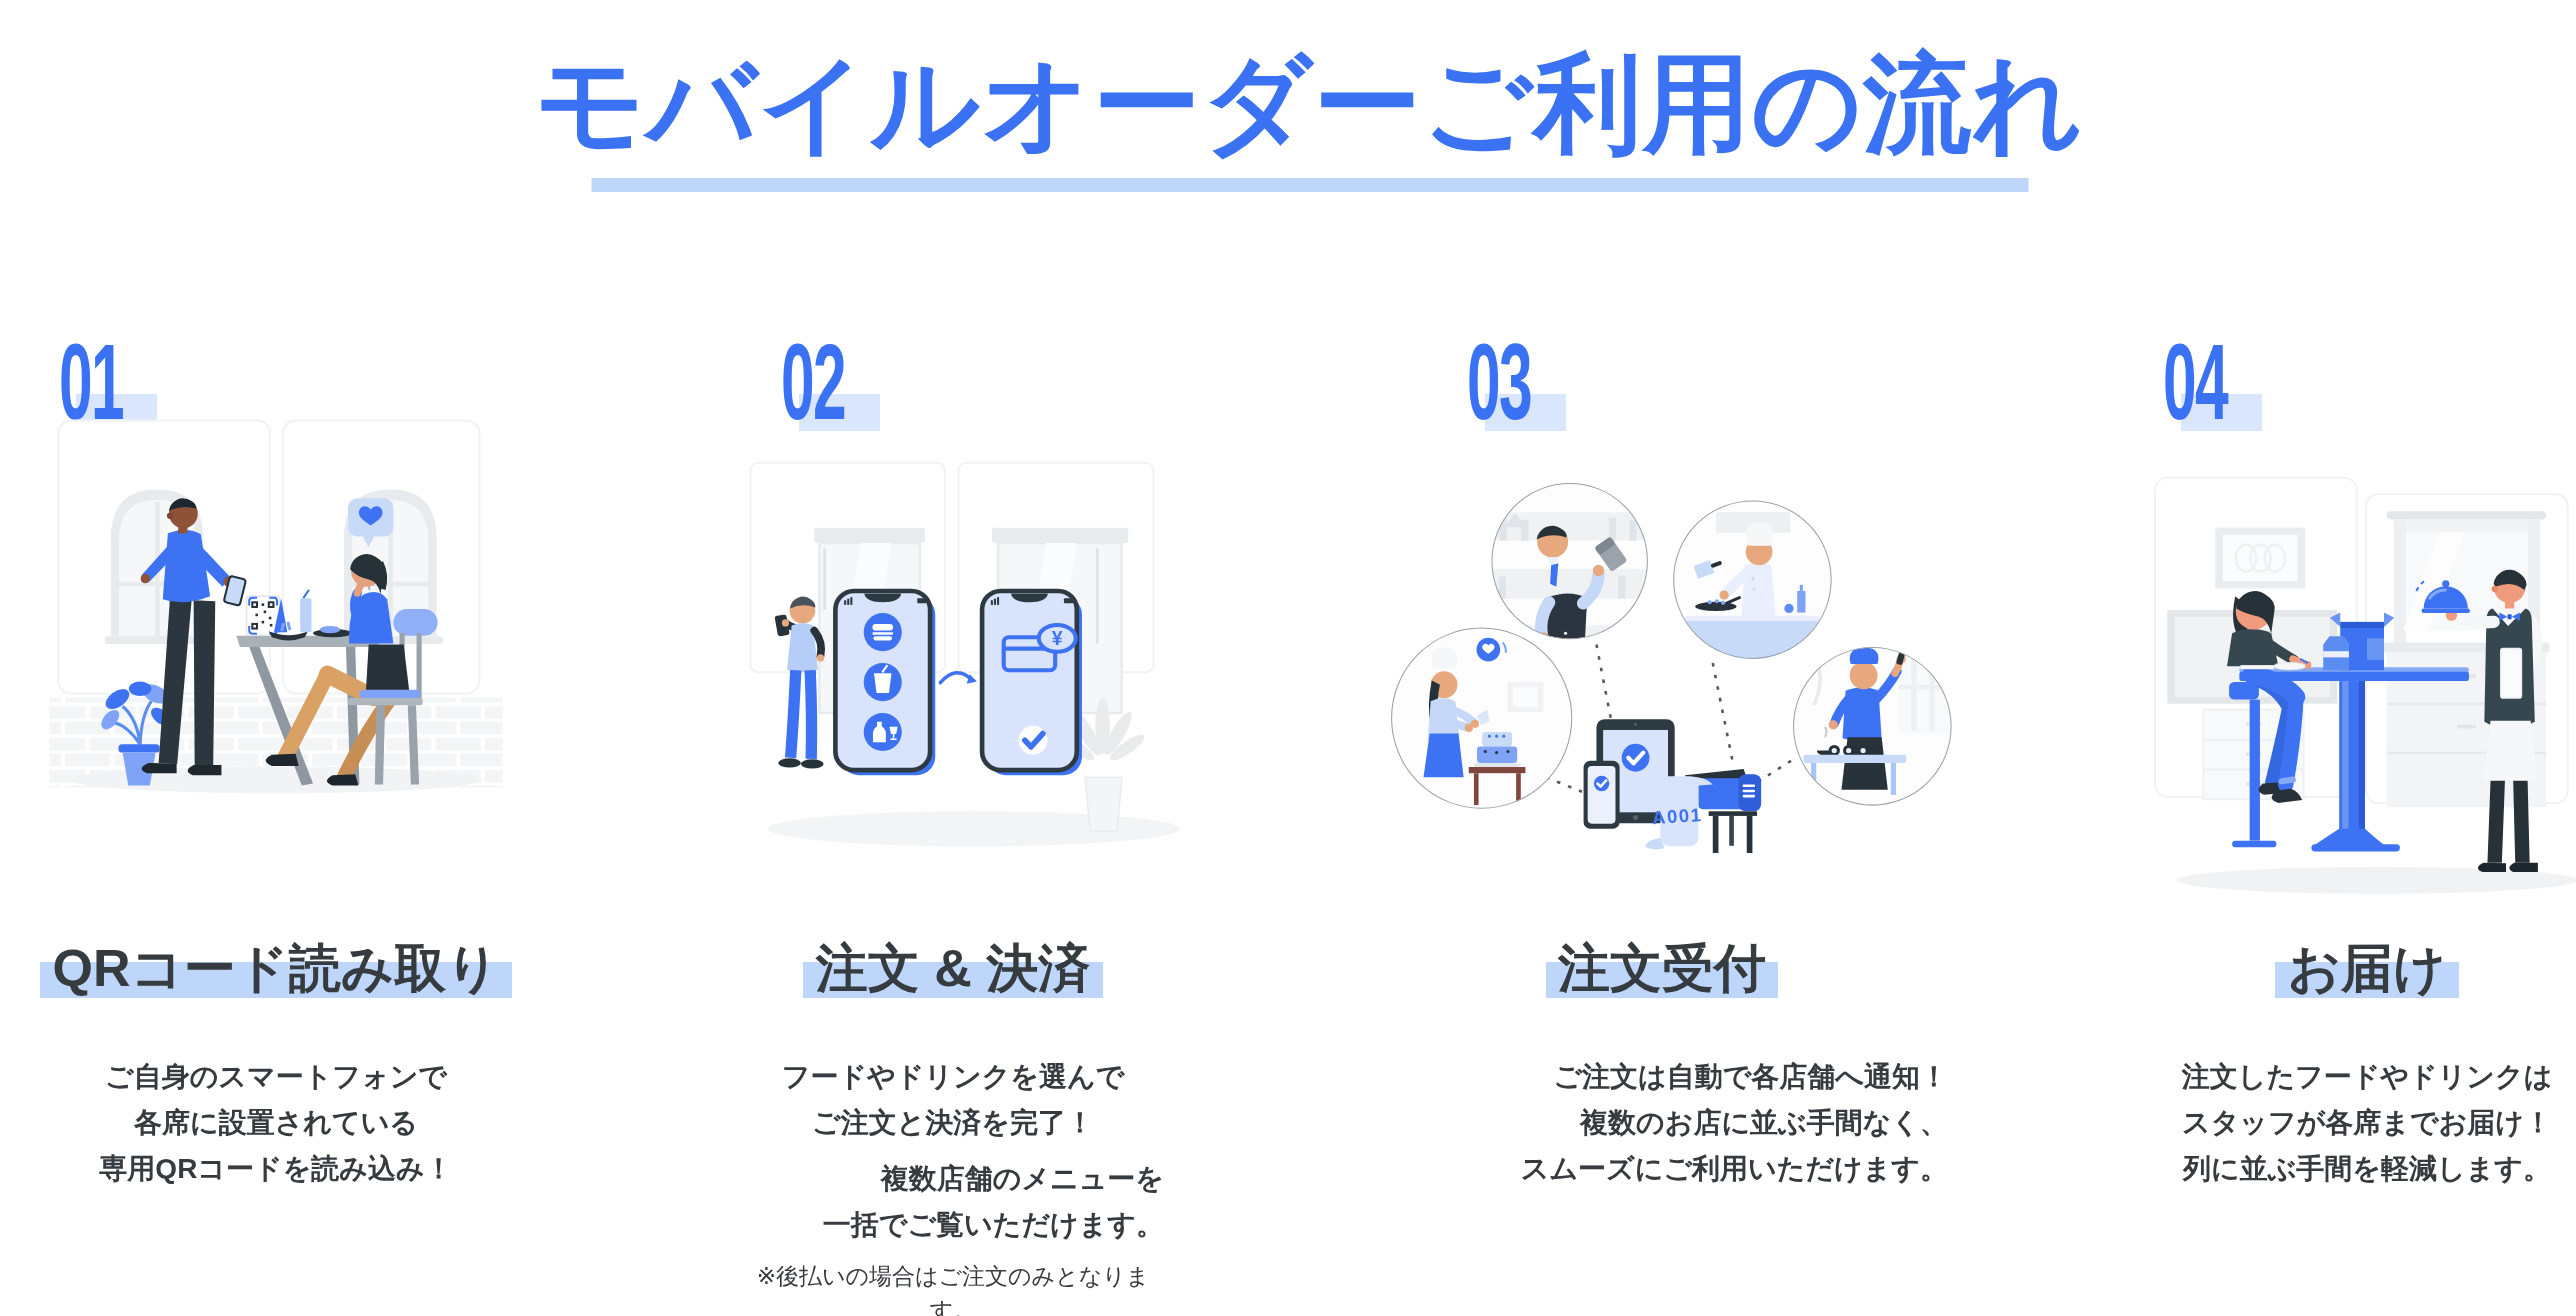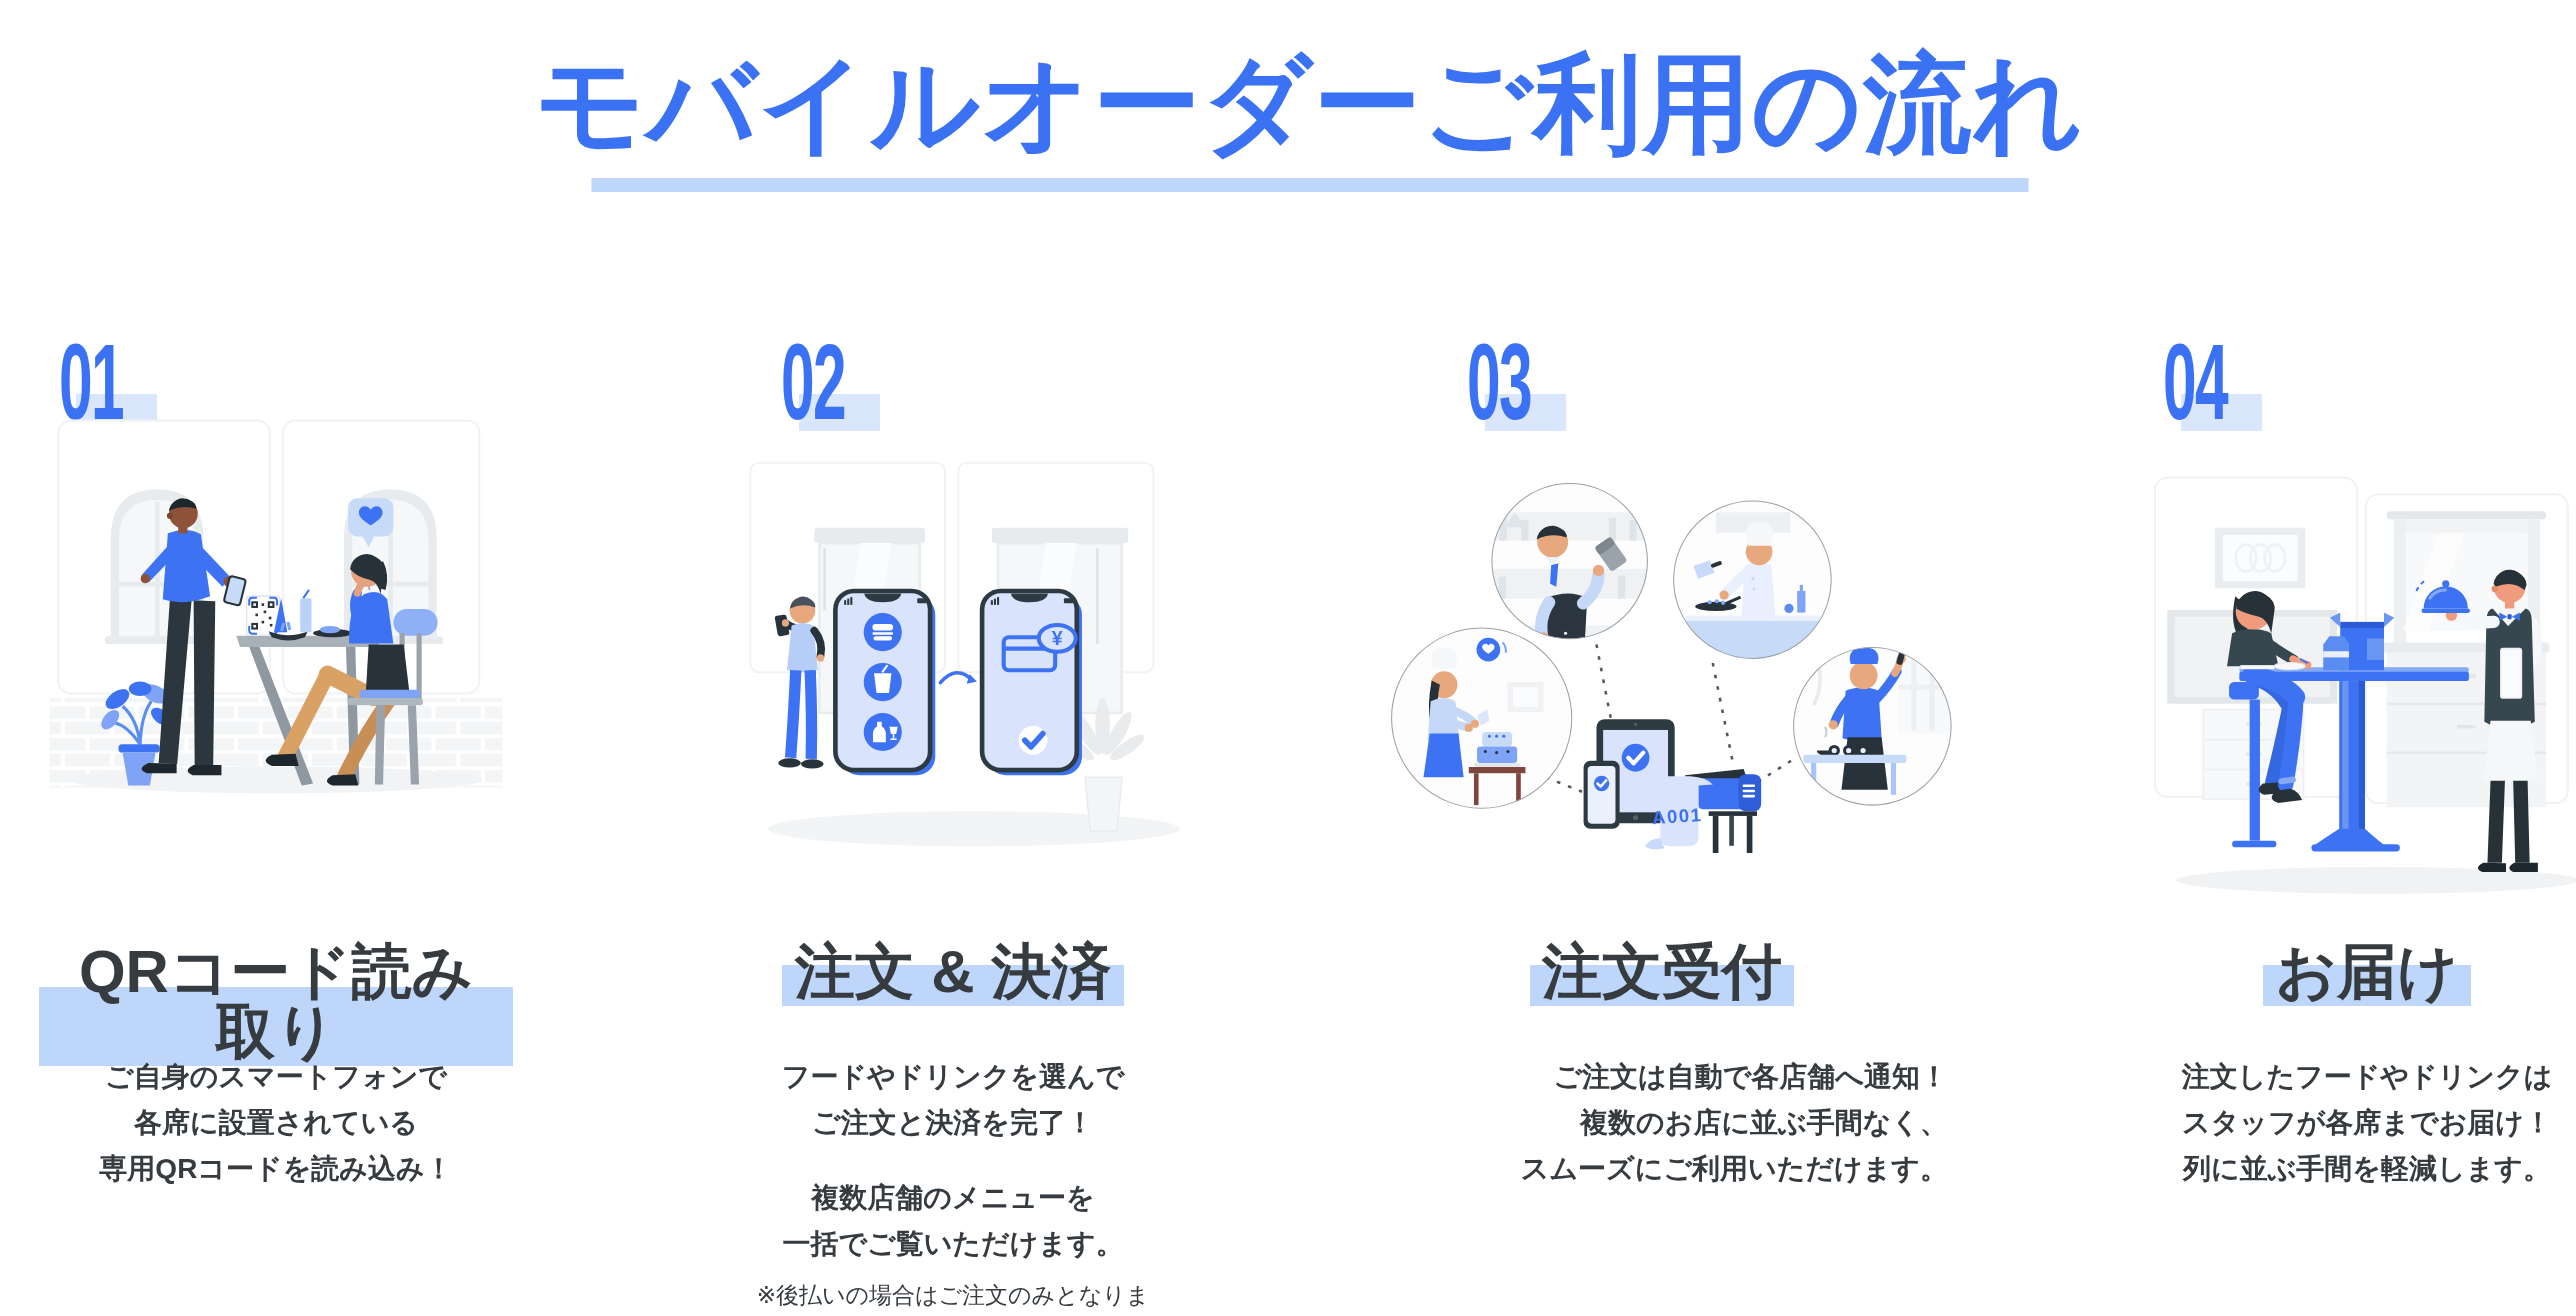--- a/index.html
+++ b/index.html
@@ -19,27 +19,27 @@
   .step--s3 .step-num{left:52px;margin-left:39px;}
   .step--s4 .step-num{left:33px;}
   .num-box{position:absolute;left:17.5px;top:59px;width:81px;height:37px;background:#D9E6FB;}
   .num{position:absolute;left:0;top:-7.2px;font-size:108px;line-height:108px;font-weight:800;
        color:#3B72F3;letter-spacing:-3.1px;transform:scaleX(0.56);transform-origin:left top;}
   .illus{position:absolute;top:82px;left:0;height:489px;}
   .illus svg{display:block;}
   .step-title{position:absolute;top:607px;left:0;width:100%;text-align:center;}
   .step--s2 .step-title{width:422px;}
   .step--s3 .step-title{width:572px;}
-  .hl{display:inline-block;font-size:60px;font-weight:800;color:#363B40;line-height:1;
+  .hl{display:inline-block;font-size:52px;font-weight:800;color:#363B40;line-height:1;
       padding:0 12.4px 4.1px;background:linear-gradient(180deg,rgba(189,214,250,0) 36%,#BDD6FA 36%);}
   .step-desc{position:absolute;top:719px;left:0;width:100%;text-align:center;
              font-size:28px;font-weight:700;color:#363B40;line-height:46px;}
   .step--s2 .step-desc{width:422px;}
   .step--s3 .step-desc{width:572px;text-align:right;}
-  .desc2{margin-top:29px;}
+  .desc2{margin-top:10px;text-align:right;}
   .note{margin-top:11.3px;font-size:23px;line-height:34px;font-weight:500;color:#363B40;}
 </style>
 </head>
 <body>
 
 <div class="canvas">
 
   <h1 class="main-title">モバイルオーダーご利用の流れ</h1>
   <div class="title-underline"></div>
 

